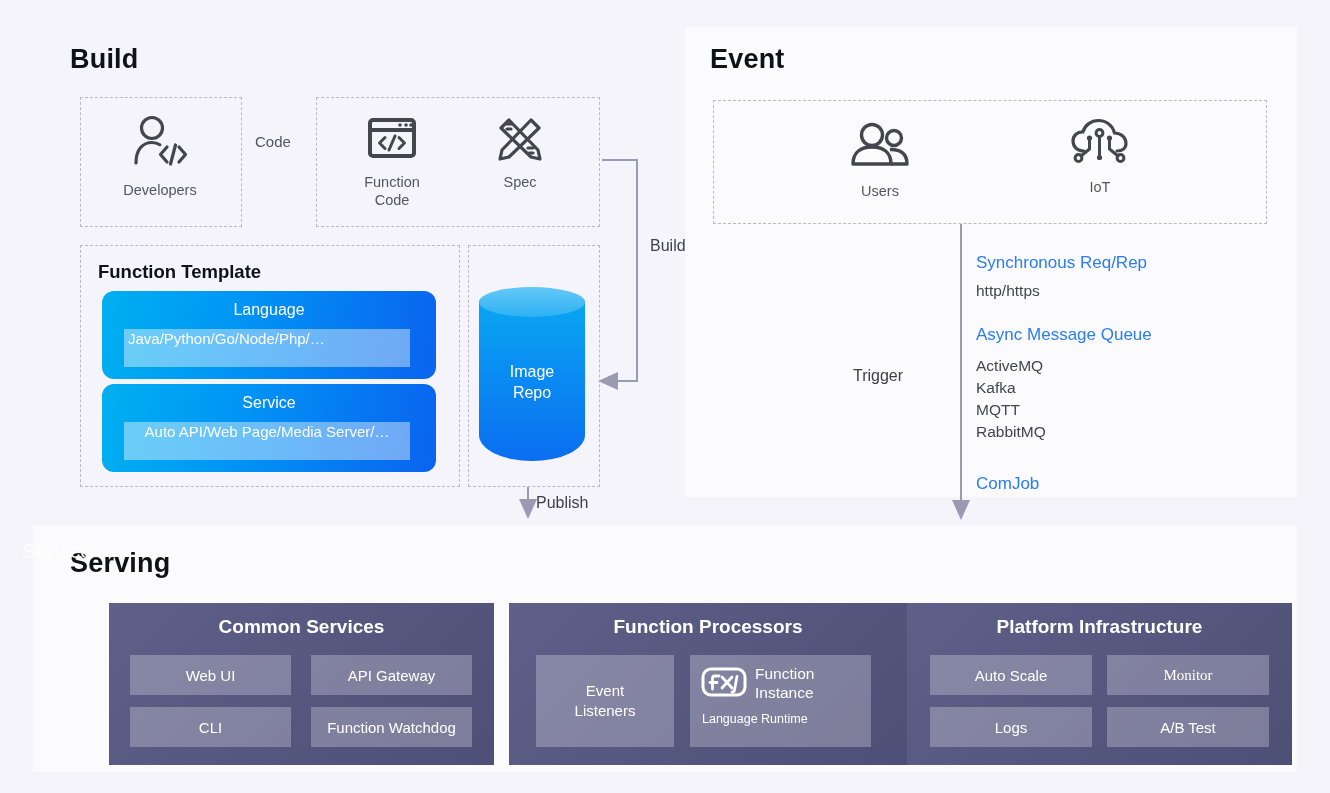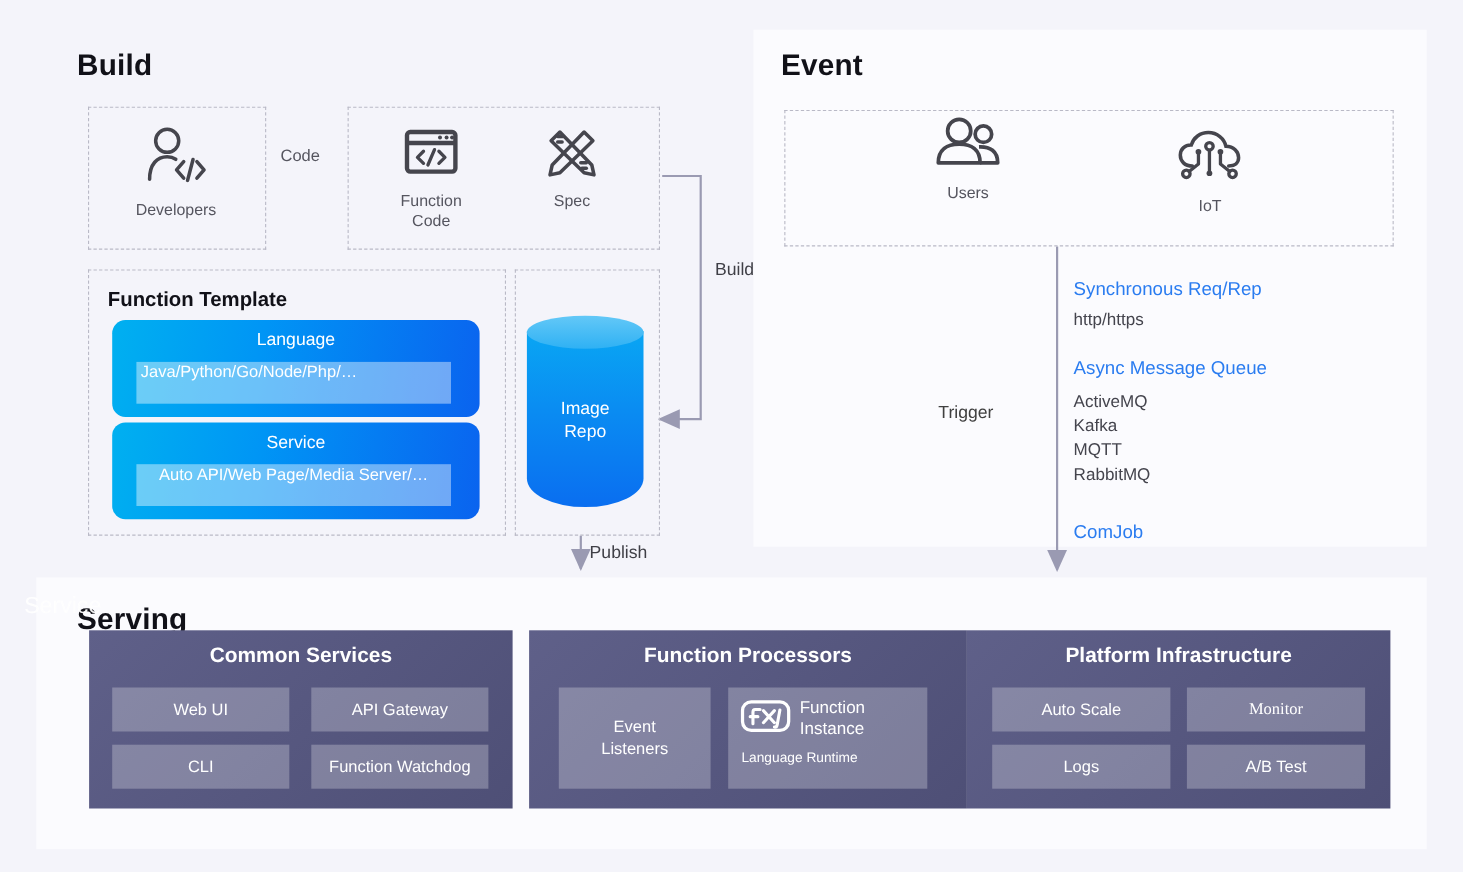--- a/index.html
+++ b/index.html
@@ -44,21 +44,21 @@
   
   .icon-tile{position:absolute;text-align:center;}
   .icon-tile .glyph{display:block;margin:0 auto;}
   .icon-tile .cap{
     display:block;font-size:14.5px;color:#55555f;line-height:18px;margin-top:8px;
   }
 
   #tile-dev{left:100px;top:115px;width:120px;}
   #tile-fc{left:340px;top:115px;width:104px;}
   #tile-spec{left:468px;top:115px;width:104px;}
-  #tile-users{left:820px;top:106px;width:120px;}
+  #tile-users{left:820px;top:122px;width:120px;}
   #tile-iot{left:1040px;top:118px;width:120px;}
 
   .lbl-code{
     position:absolute;left:255px;top:133px;font-size:15px;color:#55555f;
   }
   .lbl-build{
     position:absolute;left:650px;top:237px;font-size:16px;color:#3f3f46;
   }
   .lbl-publish{
     position:absolute;left:536px;top:494px;font-size:16px;color:#3f3f46;
@@ -111,22 +111,23 @@
   .ev-link{position:absolute;font-size:17px;color:#2a7cf0;}
   .ev-text{position:absolute;font-size:15.5px;color:#44444d;line-height:22px;}
   #ev-sync{left:976px;top:253px;}
   #ev-http{left:976px;top:280px;}
   #ev-amq{left:976px;top:325px;}
   #ev-mqlist{left:976px;top:355px;}
   #ev-comjob{left:976px;top:437px;margin-top:37px;}
 
   
   .svc-panel{
-    position:absolute;top:573px;
+    position:absolute;top:603px;
     background:linear-gradient(135deg,#5f6089 0%,#4e4f76 100%);
+    margin-left:28px;
   }
   #sv-common{left:81px;width:385px;height:162px;}
   #sv-proc{left:481px;width:398px;height:162px;}
   #sv-infra{left:879px;width:385px;height:162px;}
   .svc-panel .ttl{
     display:block;text-align:center;color:#fff;font-size:19px;font-weight:bold;
     padding-top:13px;
   }
   .chip{
     position:absolute;background:rgba(255,255,255,.26);

